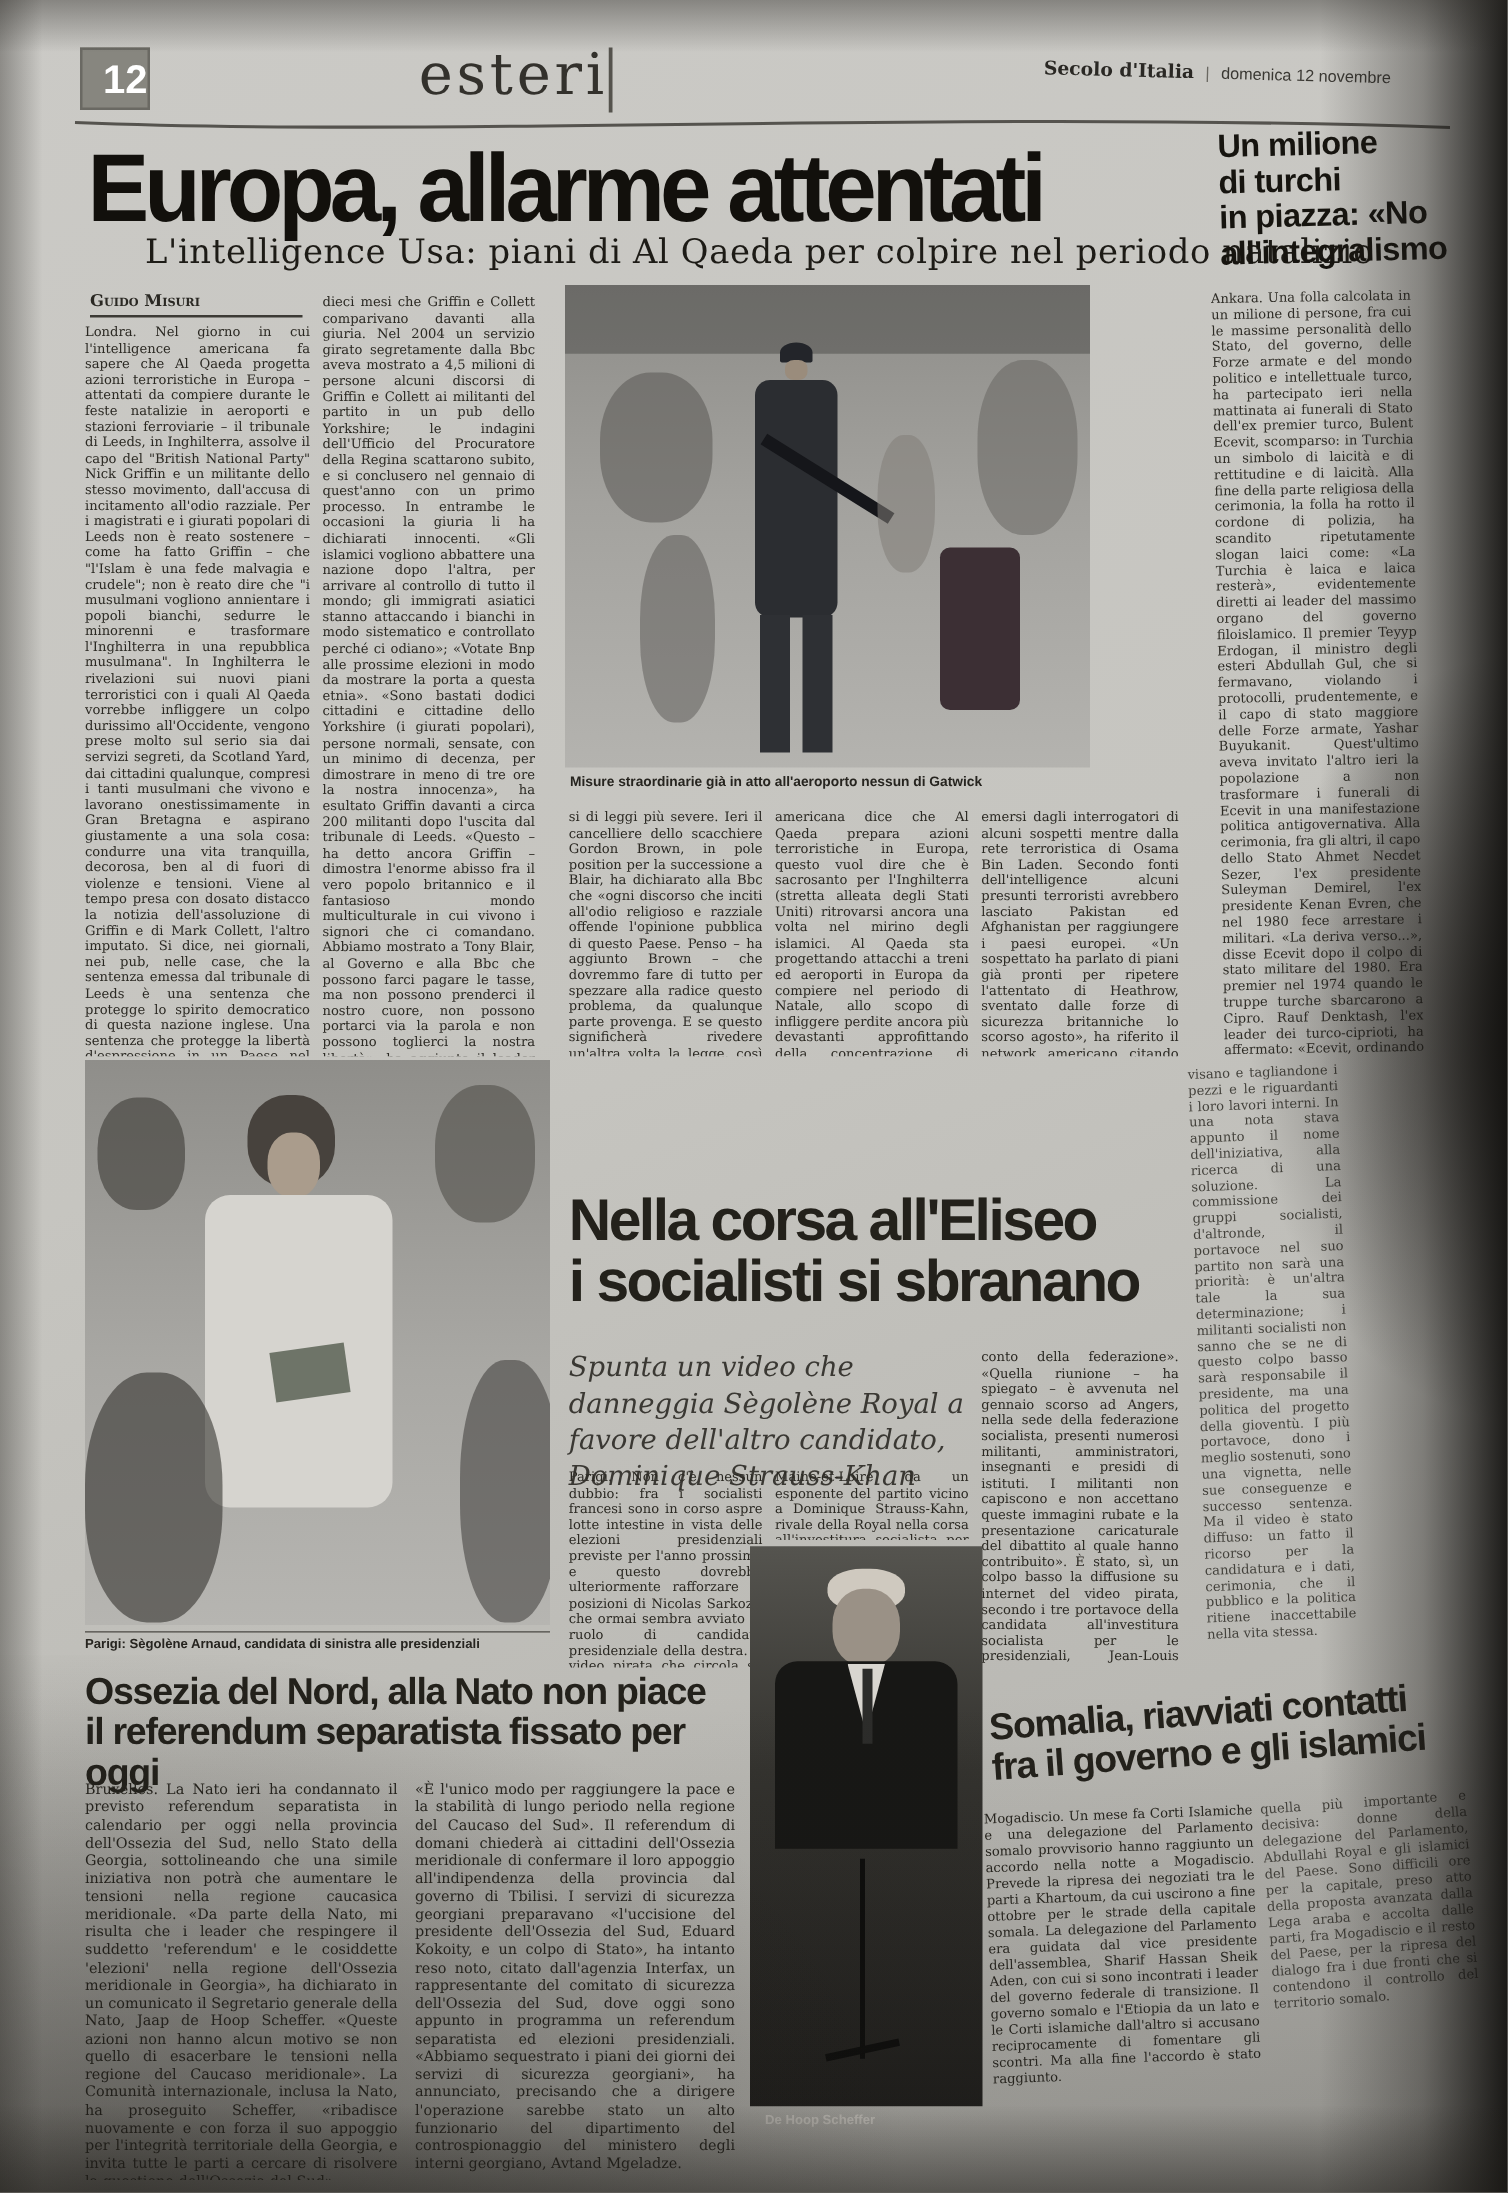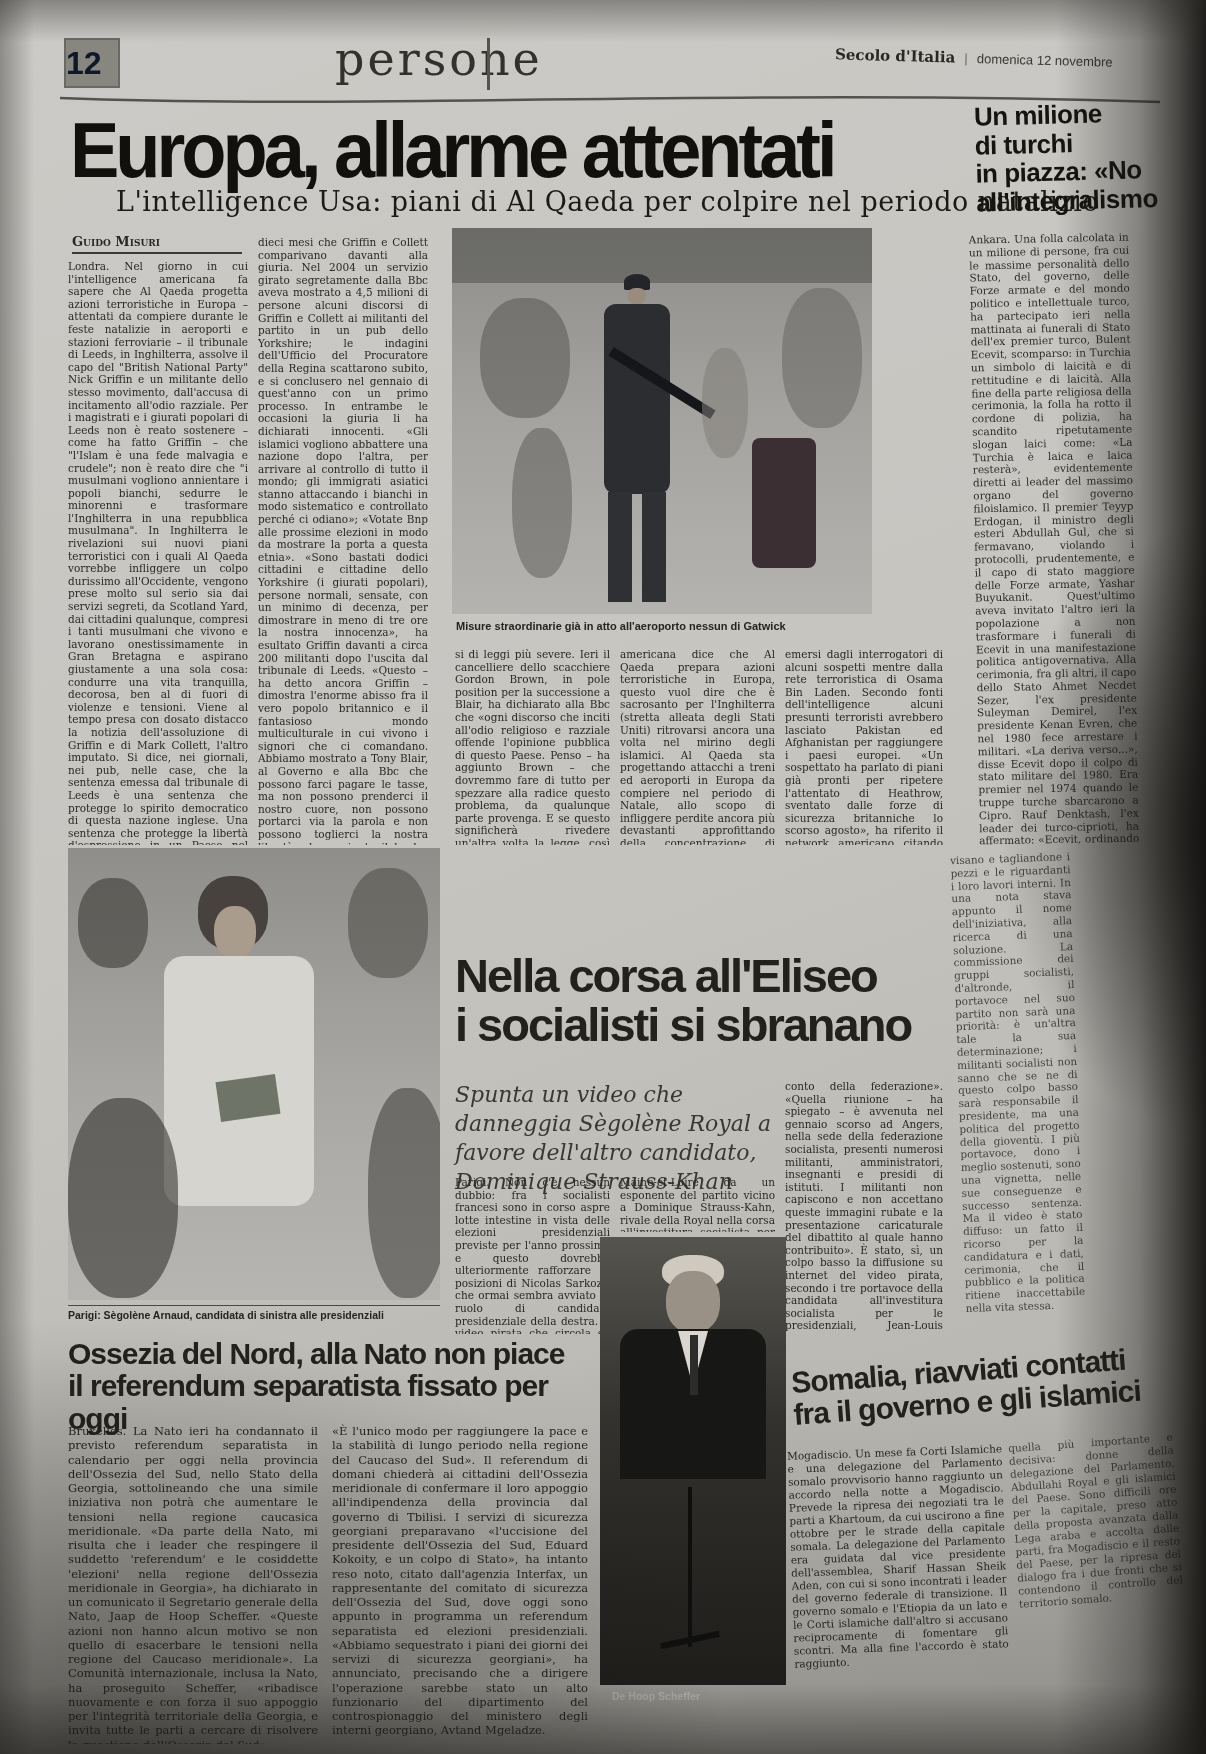--- a/index.html
+++ b/index.html
@@ -2,22 +2,22 @@
 <html><head>
 <meta charset="utf-8">
 <style>
   html,body{margin:0;padding:0;background:#4a4844;}
   #page{position:relative;width:1206px;height:1754px;margin:0 auto;overflow:hidden;
         background:linear-gradient(160deg,#cbcac6 0%,#c6c5c0 45%,#b9b8b3 80%,#aeada8 100%);
         font-family:"DejaVu Serif",serif;color:#26241f;}
   .abs{position:absolute;}
   
   .pagenum{width:52px;height:46px;background:#87867f;border:2px solid #6a6963;
-           color:#0f172a;font-family:"Liberation Sans",sans-serif;font-weight:bold;
-           font-size:32px;text-align:left;line-height:46px;}
+           color:#ffffff;font-family:"Liberation Sans",sans-serif;font-weight:bold;
+           font-size:32px;text-align:right;line-height:46px;}
   .section-title{font-family:"DejaVu Serif",serif;font-size:46px;letter-spacing:3px;color:#33312c;}
   .section-bar{width:3px;height:52px;background:#55534d;}
   .masthead{font-family:"DejaVu Serif",serif;font-weight:bold;font-size:15px;color:#2a2824;}
   .mastdate{font-family:"Liberation Sans",sans-serif;font-size:13px;color:#3a3833;}
   .headrule{stroke:#55534e;stroke-width:2.5;fill:none;}
   
   .main-headline{font-family:"Liberation Sans",sans-serif;font-weight:800;font-size:74px;
                  letter-spacing:-4px;color:#12100c;transform:scaleY(1.04);transform-origin:left top;white-space:nowrap;}
   .main-subhead{font-size:27px;color:#1d1b16;letter-spacing:.5px;white-space:nowrap;margin-left:43px;}
   .byline{font-size:13px;font-variant:small-caps;font-weight:bold;color:#2a2823;
@@ -52,21 +52,21 @@
   .sh-left{left:0;top:0;bottom:0;width:34px;background:linear-gradient(90deg,rgba(40,38,34,.38),rgba(40,38,34,0));}
   .sh-bottom{left:0;bottom:0;right:0;height:70px;background:linear-gradient(0deg,rgba(28,26,22,.5),rgba(28,26,22,0));}
   .sh-botwide{left:0;bottom:0;right:0;height:400px;background:linear-gradient(0deg,rgba(28,26,22,.22),rgba(28,26,22,0));}
 </style>
 </head>
 <body>
 
 <div id="page">
 
   <div class="abs pagenum" style="left:64px;top:38px;">12</div>
-  <div class="abs section-title" style="left:335px;top:32px;">persone</div>
+  <div class="abs section-title" style="left:335px;top:32px;">esteri</div>
   <div class="abs section-bar" style="left:487px;top:38px;"></div>
   <div class="abs" style="left:835px;top:48px;transform:rotate(1.5deg);">
     <span class="masthead">Secolo d'Italia</span>
     <span class="mastdate" style="padding:0 4px;color:#6a6862;">|</span>
     <span class="mastdate">domenica 12 novembre</span>
   </div>
   <svg class="abs" style="left:55px;top:88px;" width="1110" height="26">
     <path class="headrule" d="M5,10 C 300,22 700,0 1105,14"></path>
   </svg>
 

